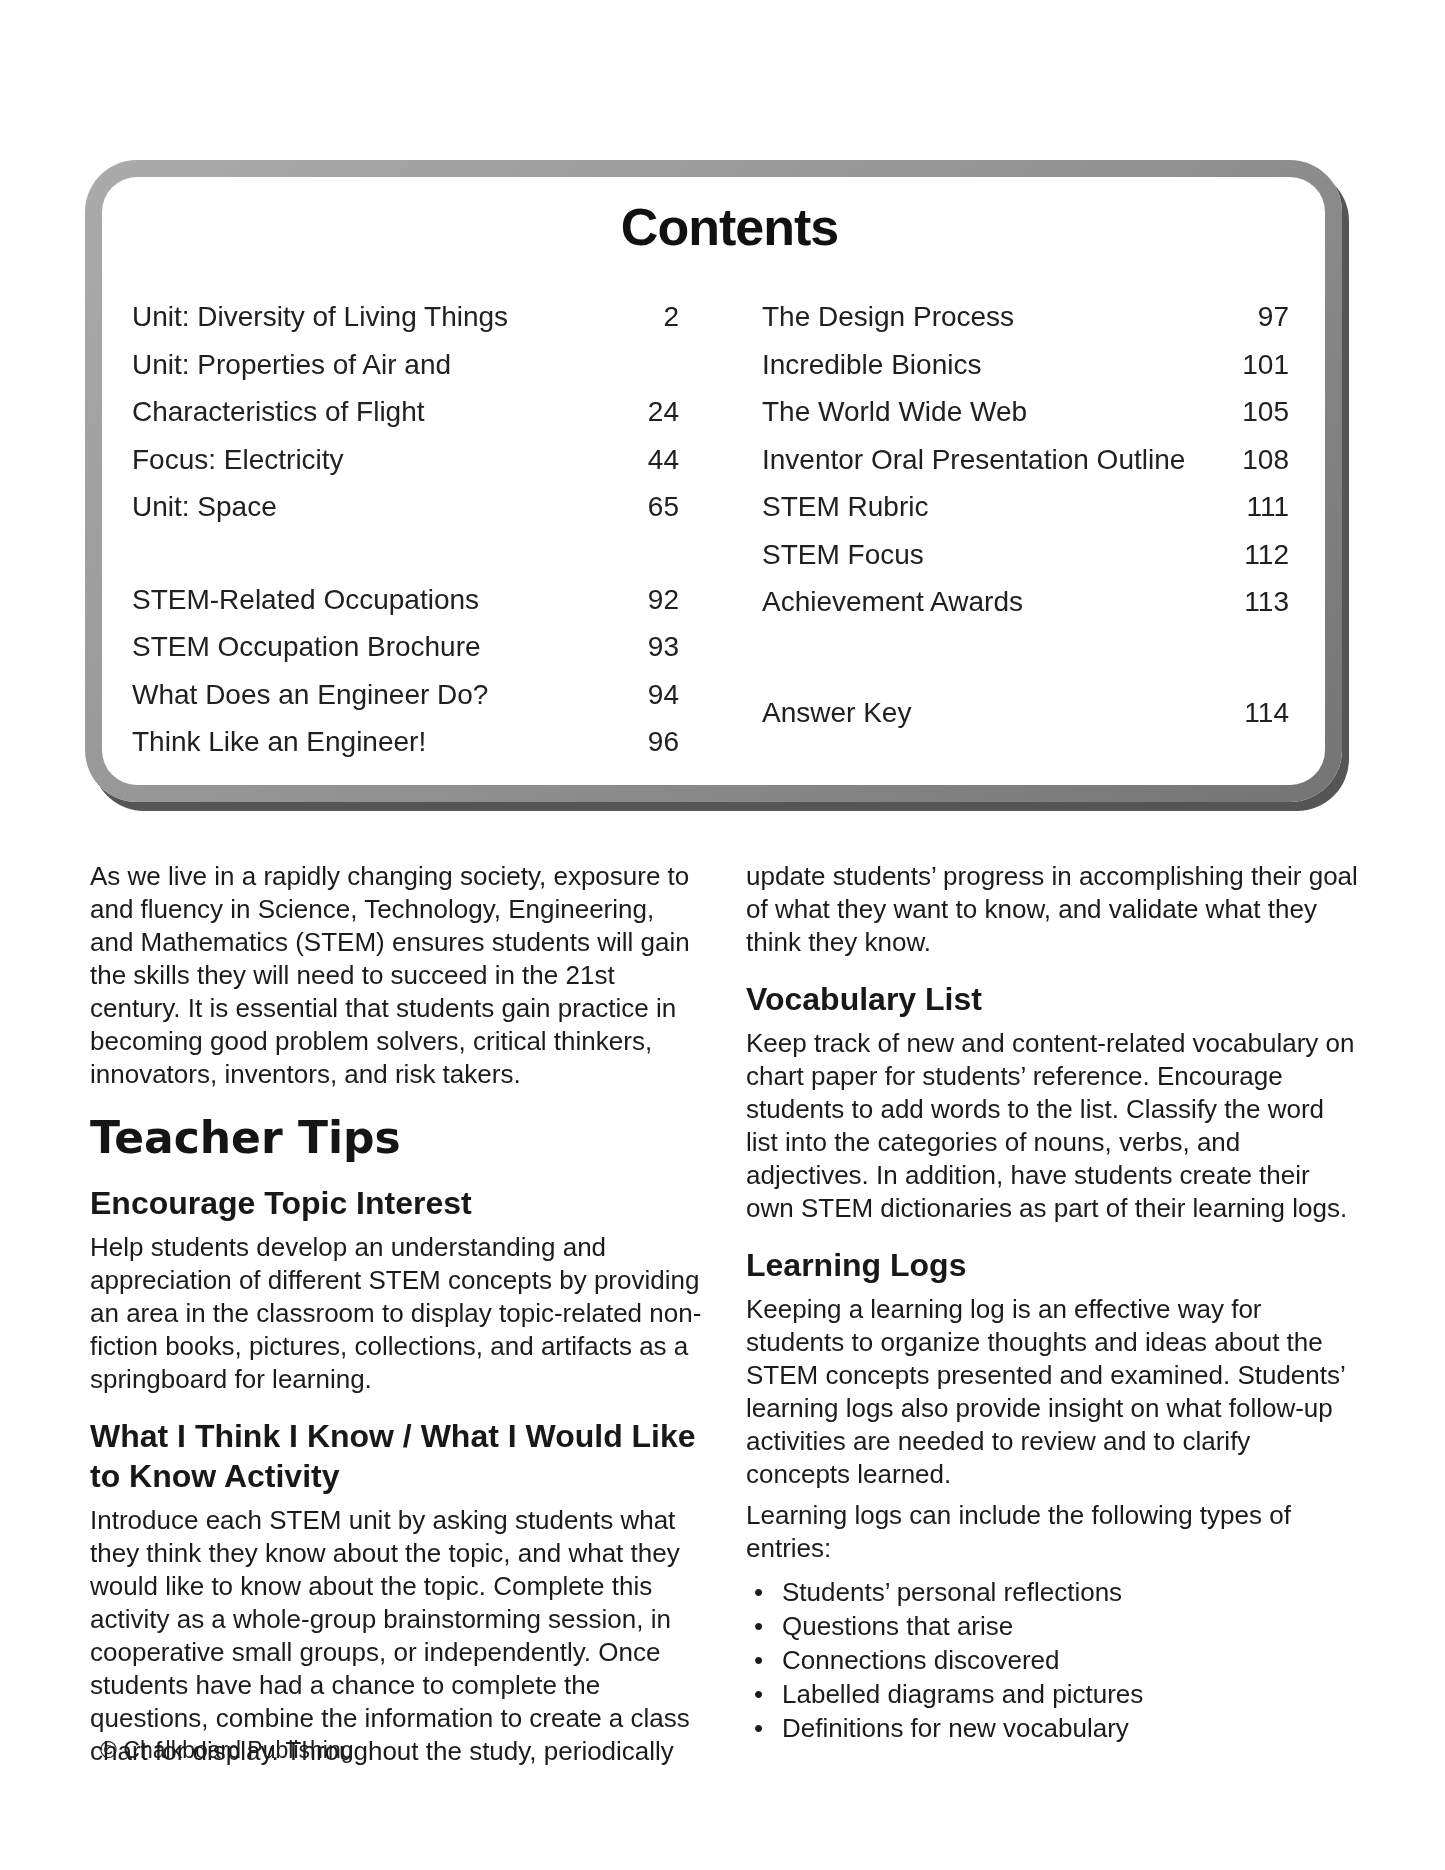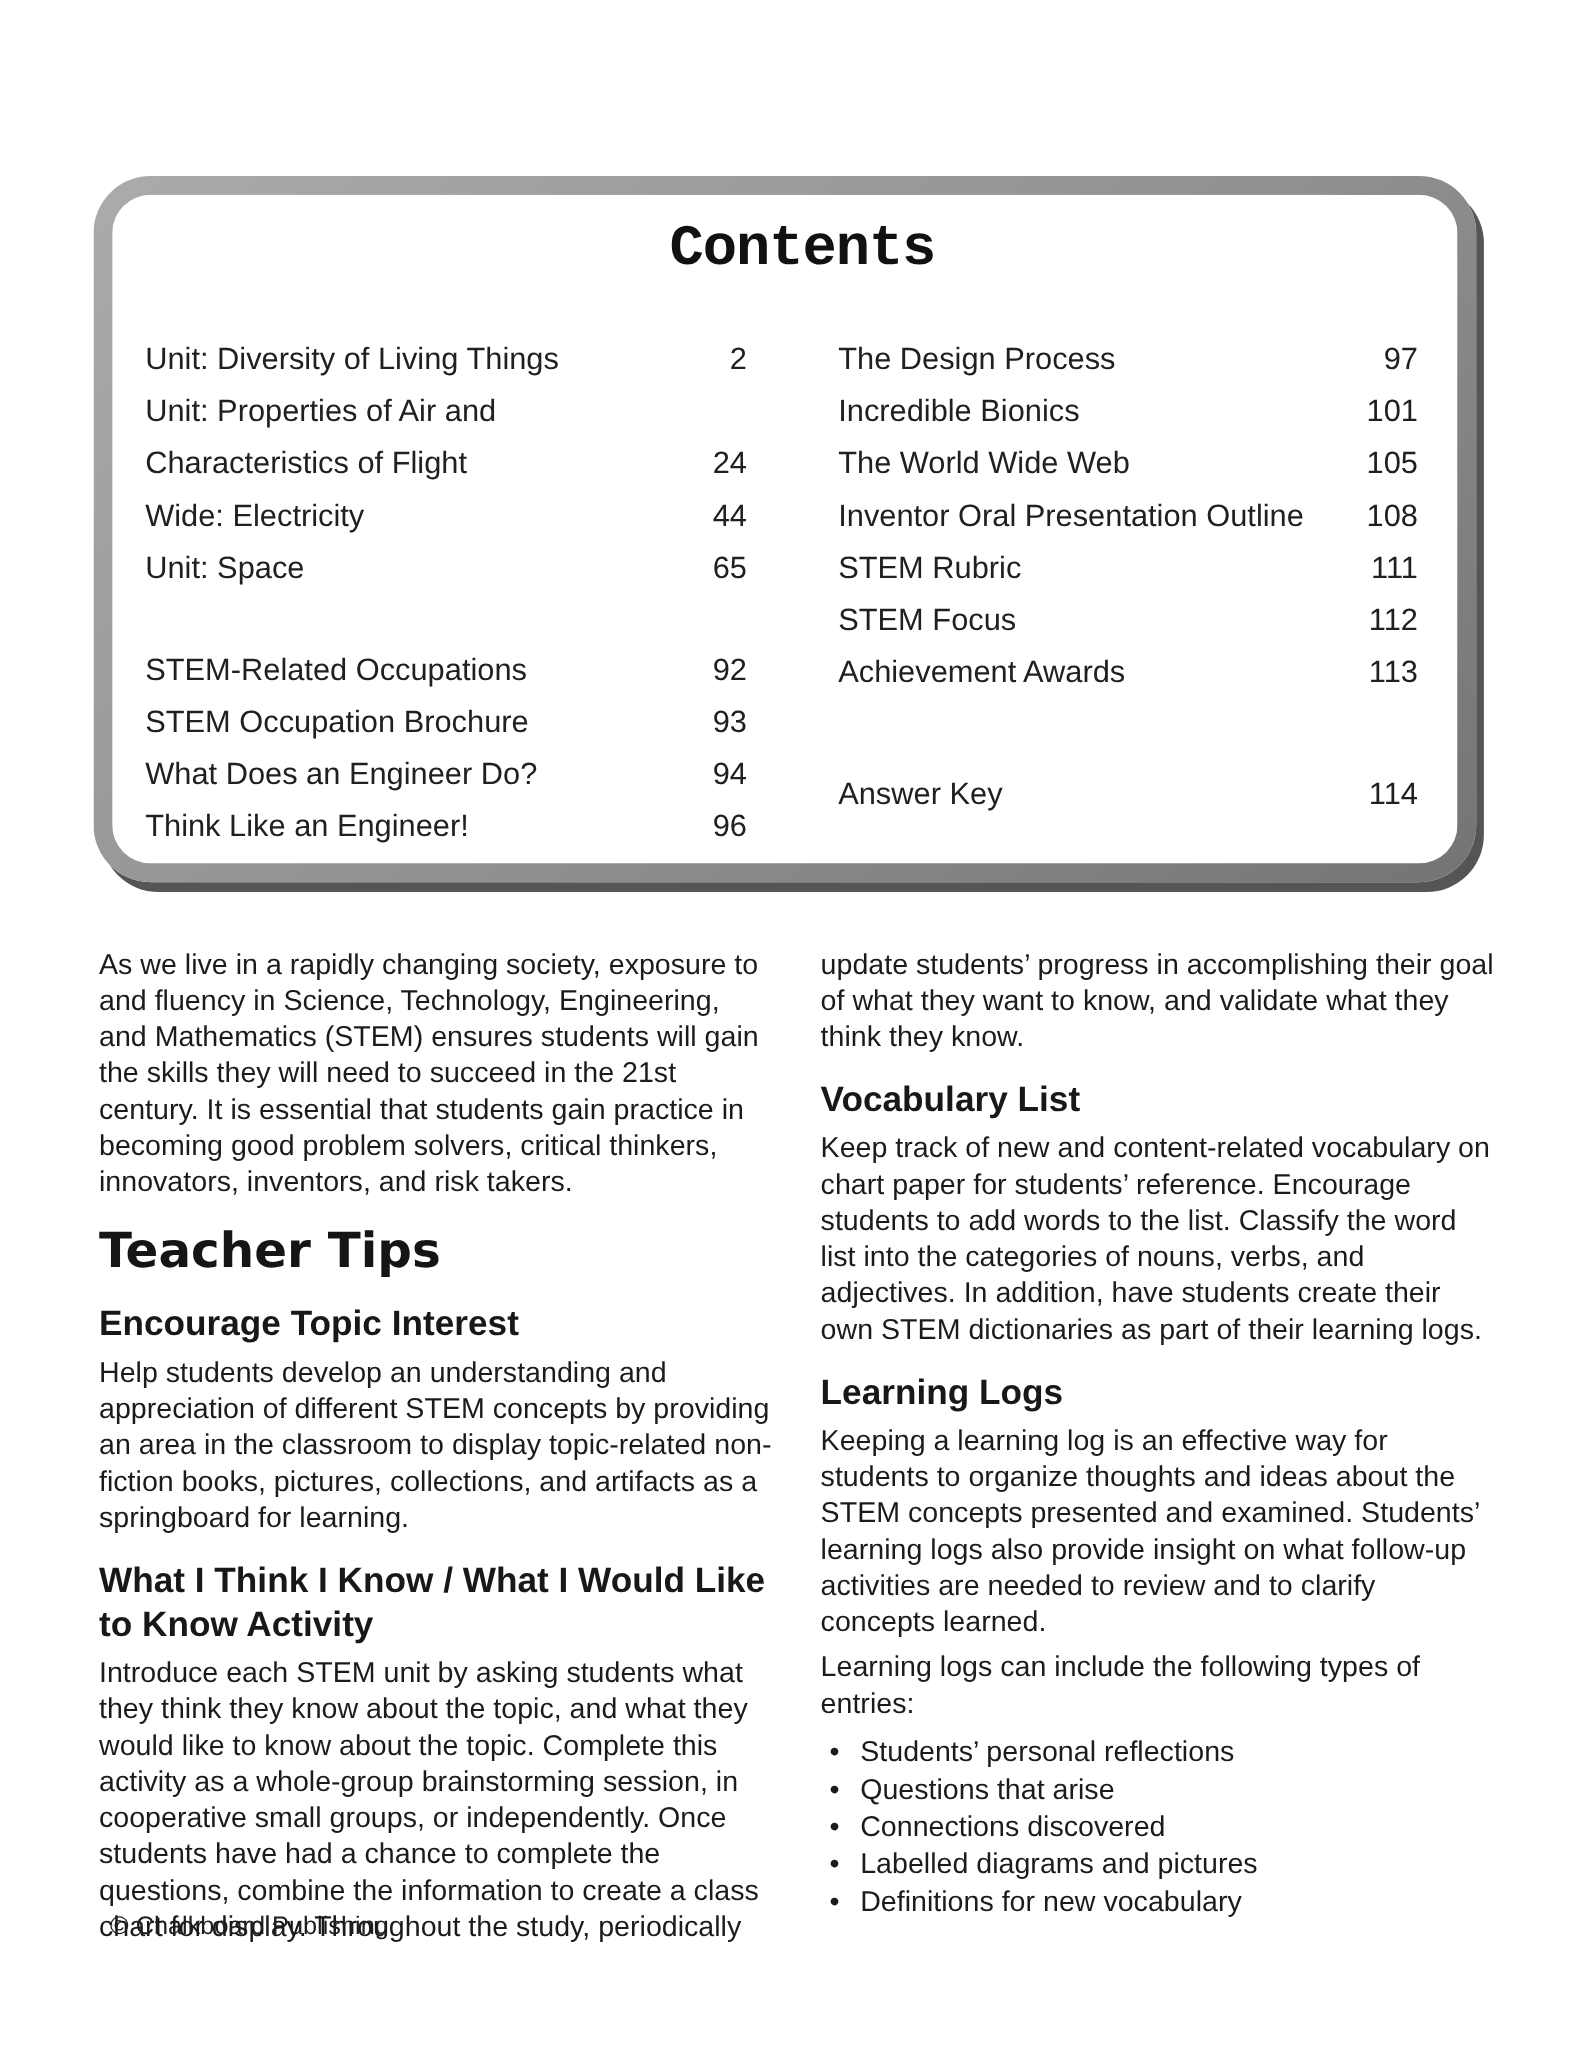--- a/index.html
+++ b/index.html
@@ -22,23 +22,23 @@
     position:absolute;left:85px;top:160px;width:1257px;height:642px;
     box-sizing:border-box;
     border:17px solid transparent;
     border-radius:52px;
     background:
       linear-gradient(#fff,#fff) padding-box,
       linear-gradient(140deg,var(--border-light) 0%, #909090 55%, var(--border-dark) 100%) border-box;
     box-shadow:7px 9px 0 var(--shadow);
   }
   .contents-title{
-    margin:20px 0 16px 0;
+    margin:20px 0 6px 0;
     text-align:center;
-    font-family:Liberation Mono, monospace;
+    font-family:Liberation Sans, sans-serif;
     font-weight:bold;
     font-size:52px;
     letter-spacing:-1px;
     color:#111;
     padding-left:32px;
   }
   .toc{
     display:grid;
     grid-template-columns:547px 527px;
     column-gap:83px;
@@ -106,21 +106,21 @@
           </div>
           <div class="toc-row">
             <span class="toc-label">Unit: Properties of Air and</span>
             <span class="toc-page"></span>
           </div>
           <div class="toc-row">
             <span class="toc-label">Characteristics of Flight</span>
             <span class="toc-page">24</span>
           </div>
           <div class="toc-row">
-            <span class="toc-label">Wide: Electricity</span>
+            <span class="toc-label">Focus: Electricity</span>
             <span class="toc-page">44</span>
           </div>
           <div class="toc-row">
             <span class="toc-label">Unit: Space</span>
             <span class="toc-page">65</span>
           </div>
           <div class="toc-row blank">
             <span class="toc-label">&nbsp;</span>
             <span class="toc-page"></span>
           </div>

